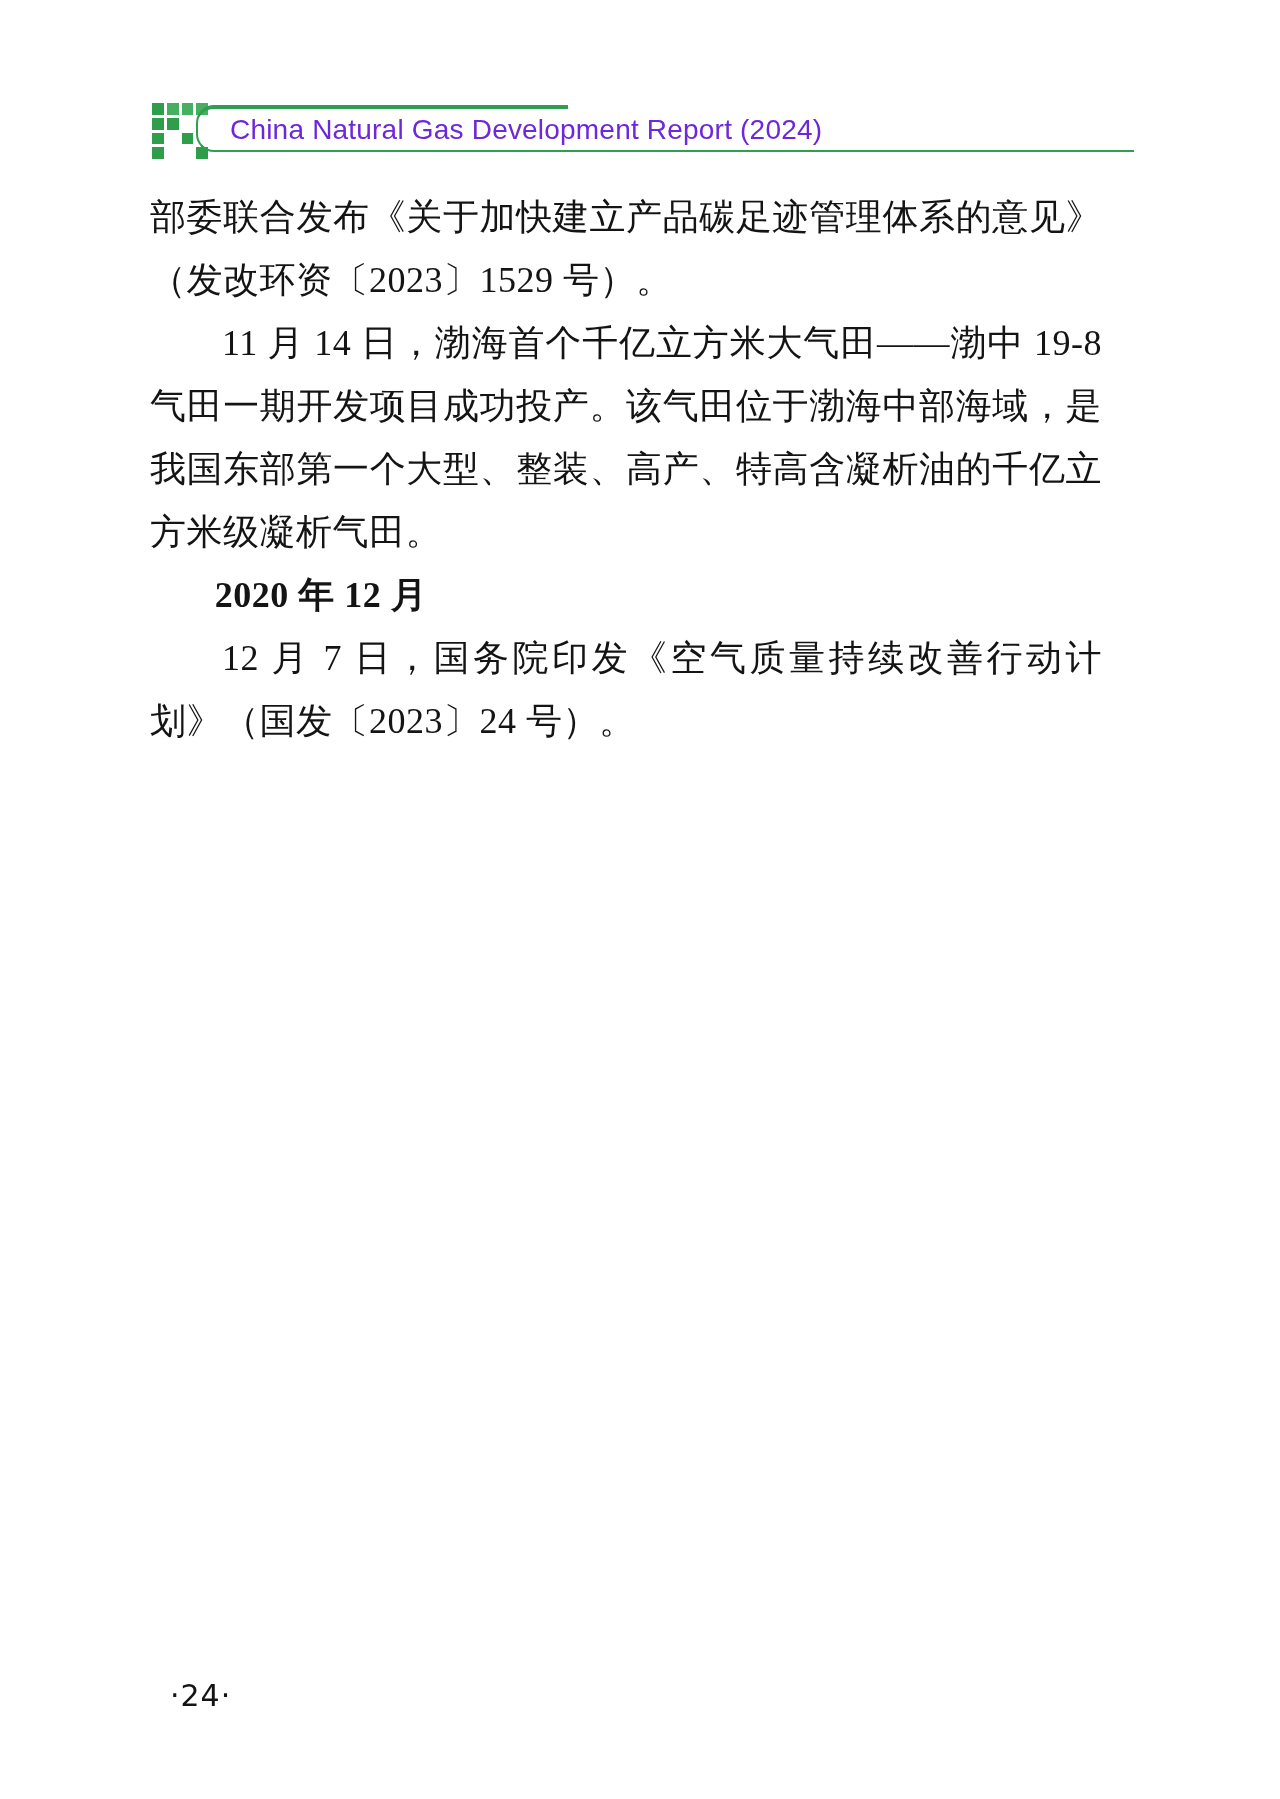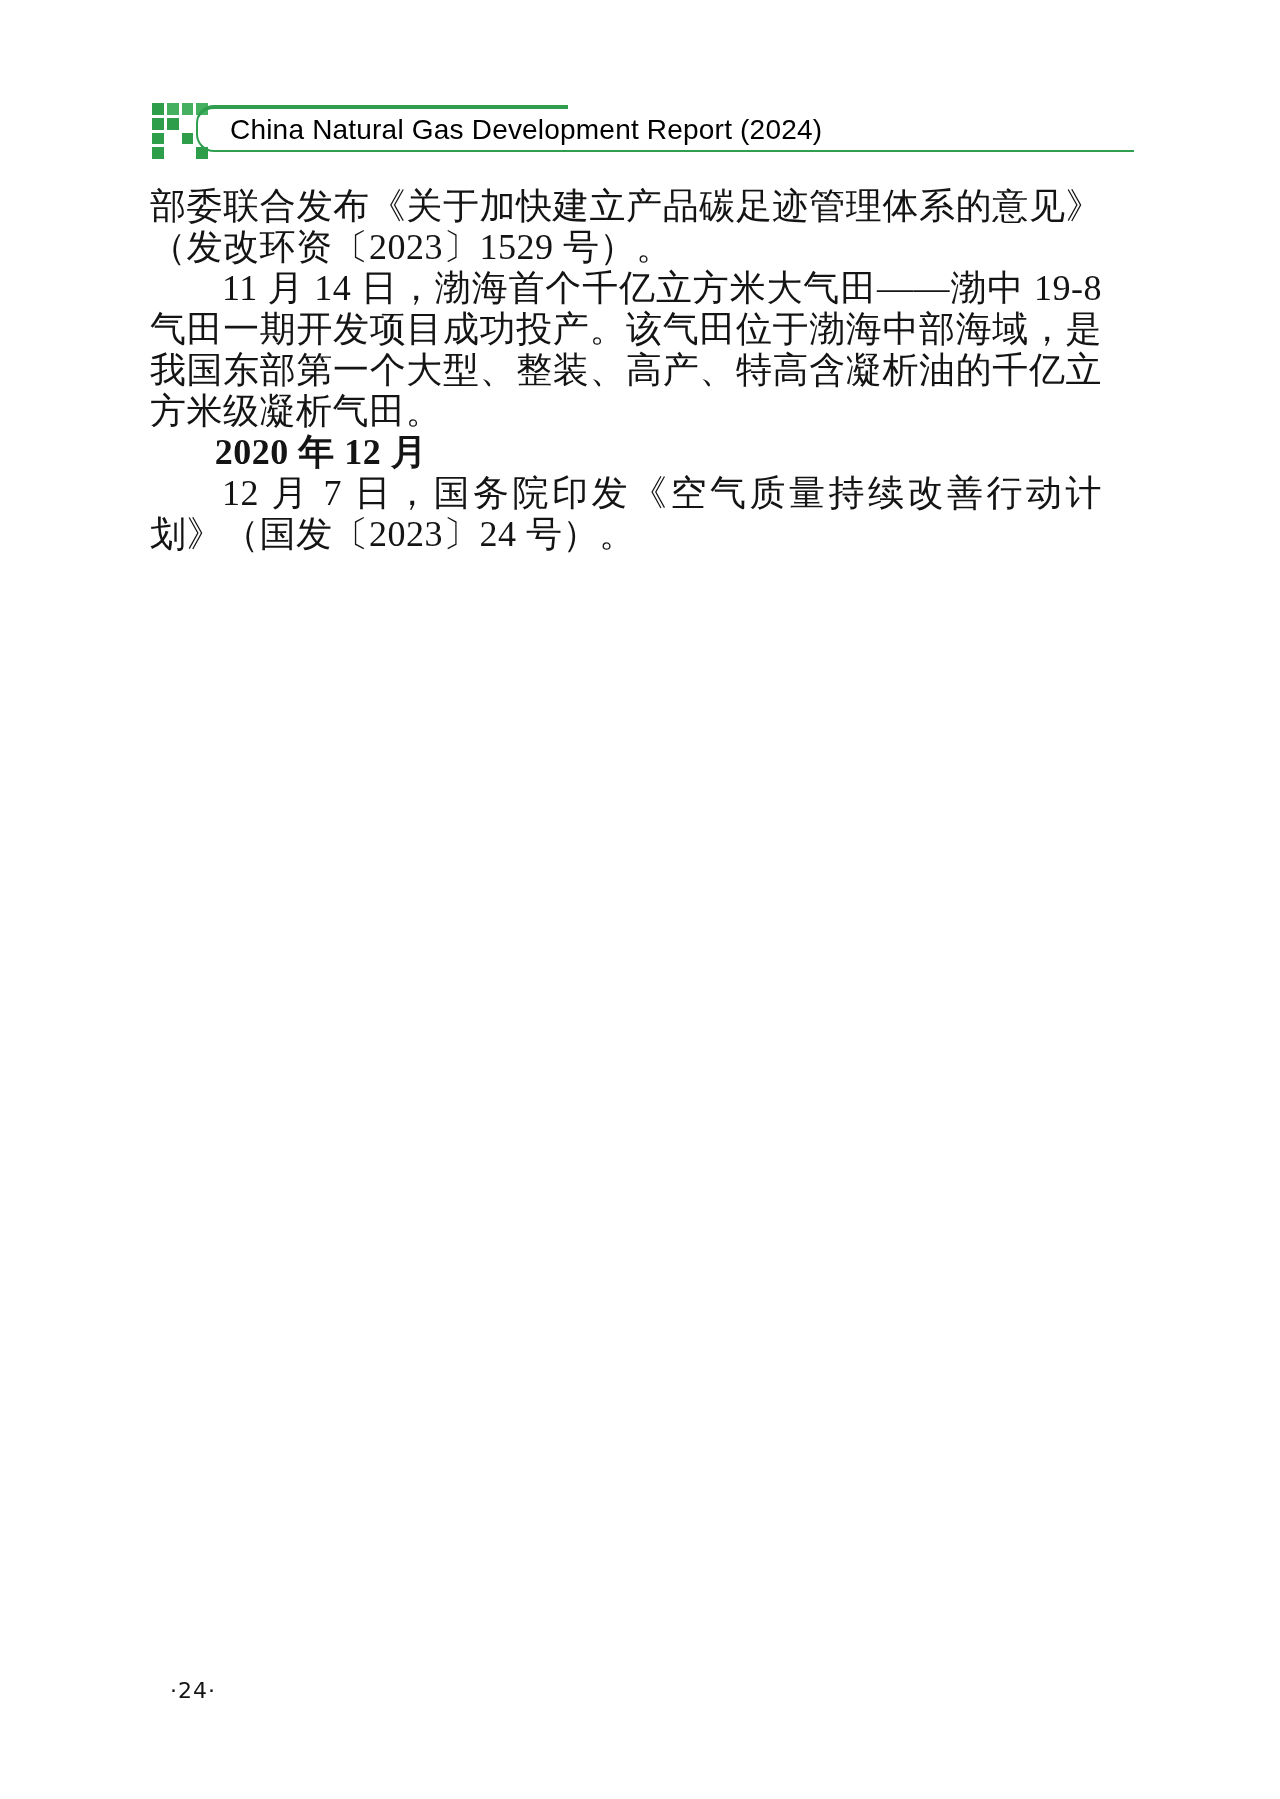--- a/index.html
+++ b/index.html
@@ -37,44 +37,44 @@
   .header-rule {
     position:absolute; left:566px; top:150px;
     width:568px; height:2px;
     background:#2f9e4f;
   }
   .header-title {
     position:absolute; left:230px; top:113px;
     font-family:"Liberation Sans","DejaVu Sans",sans-serif;
     font-size:28px; line-height:34px;
     letter-spacing:0.2px;
-    color:#000000;
+    color:#6d28d9;
     white-space:nowrap;
   }
 
   
   .doc-body {
     position:absolute; left:150px; top:186px;
     width:952px;
   }
   .para {
     margin:0;
     font-size:36px;
-    line-height:41px;
+    line-height:63px;
     letter-spacing:0.5px;
     text-align:justify;
     color:#141414;
   }
   .para.indent { text-indent:2em; }
   .para.heading { font-weight:bold; text-indent:1.8em; }
 
   
   .page-number {
     position:absolute; left:170px; top:1678px;
-    font-size:22px;
+    font-size:30px;
     color:#141414;
     font-family:"DejaVu Sans","Liberation Sans",sans-serif;
     letter-spacing:1px;
   }
 </style>
 </head>
 <body>
 
 <div class="page">
 

